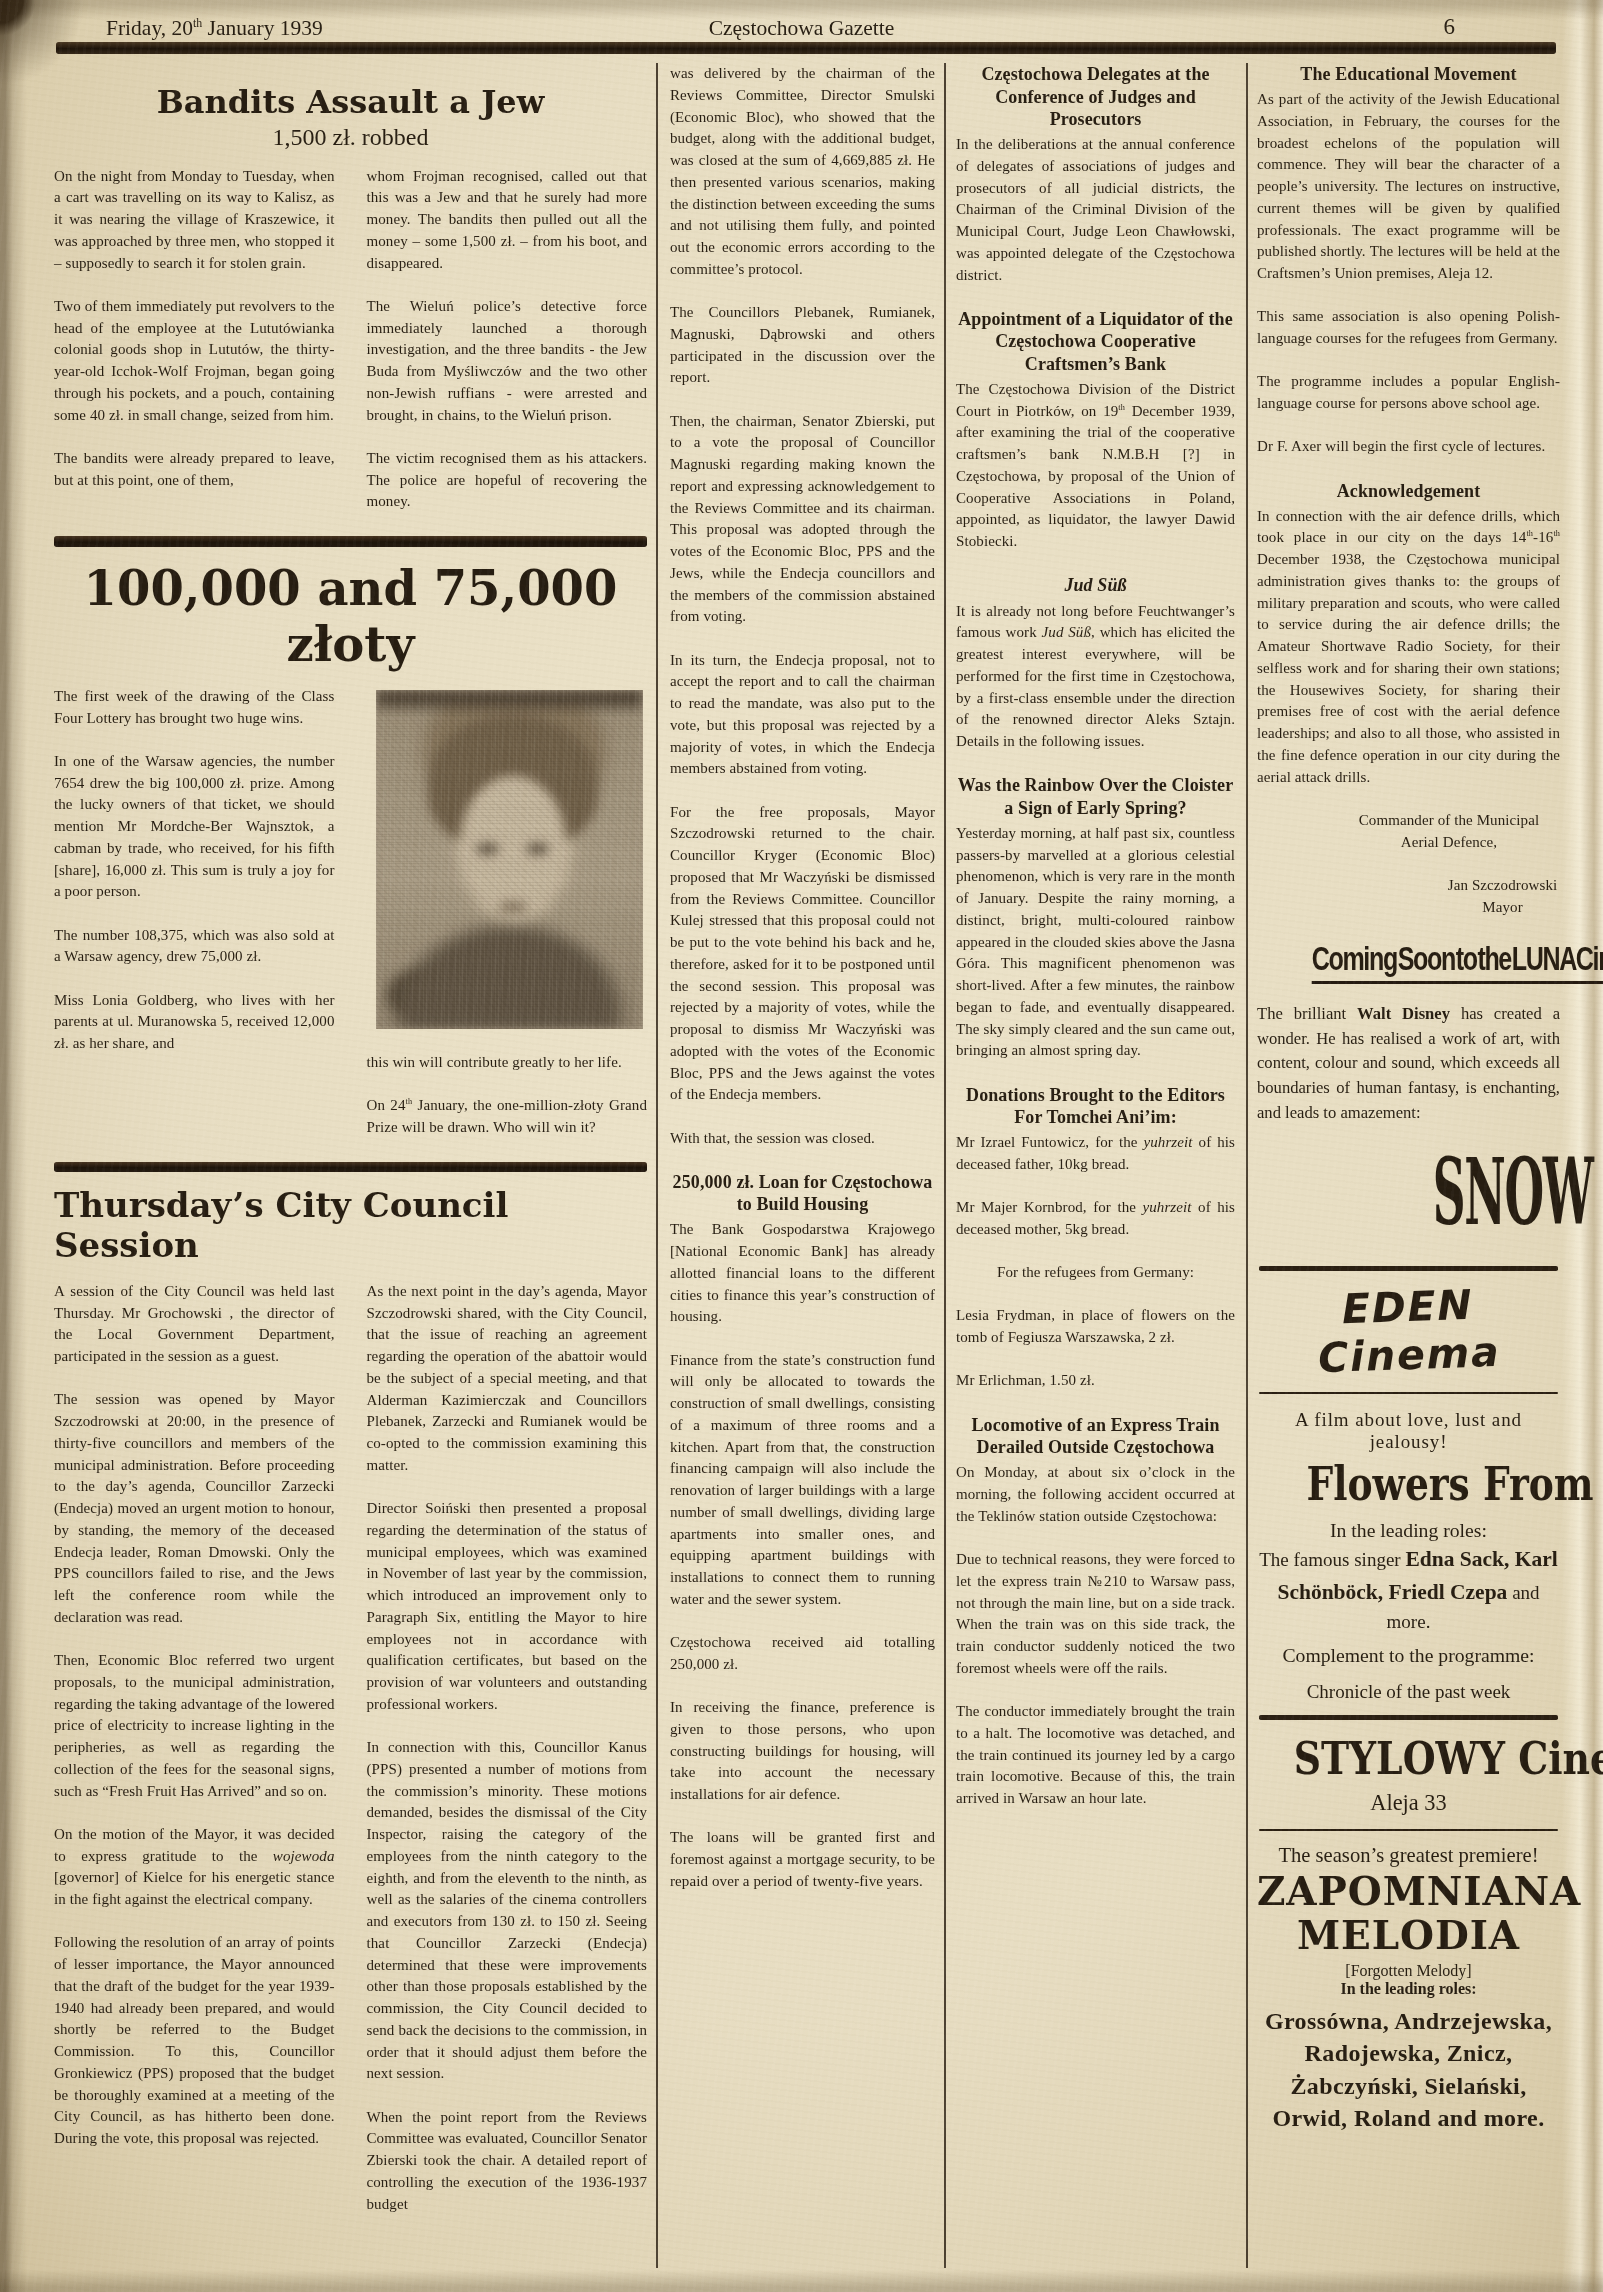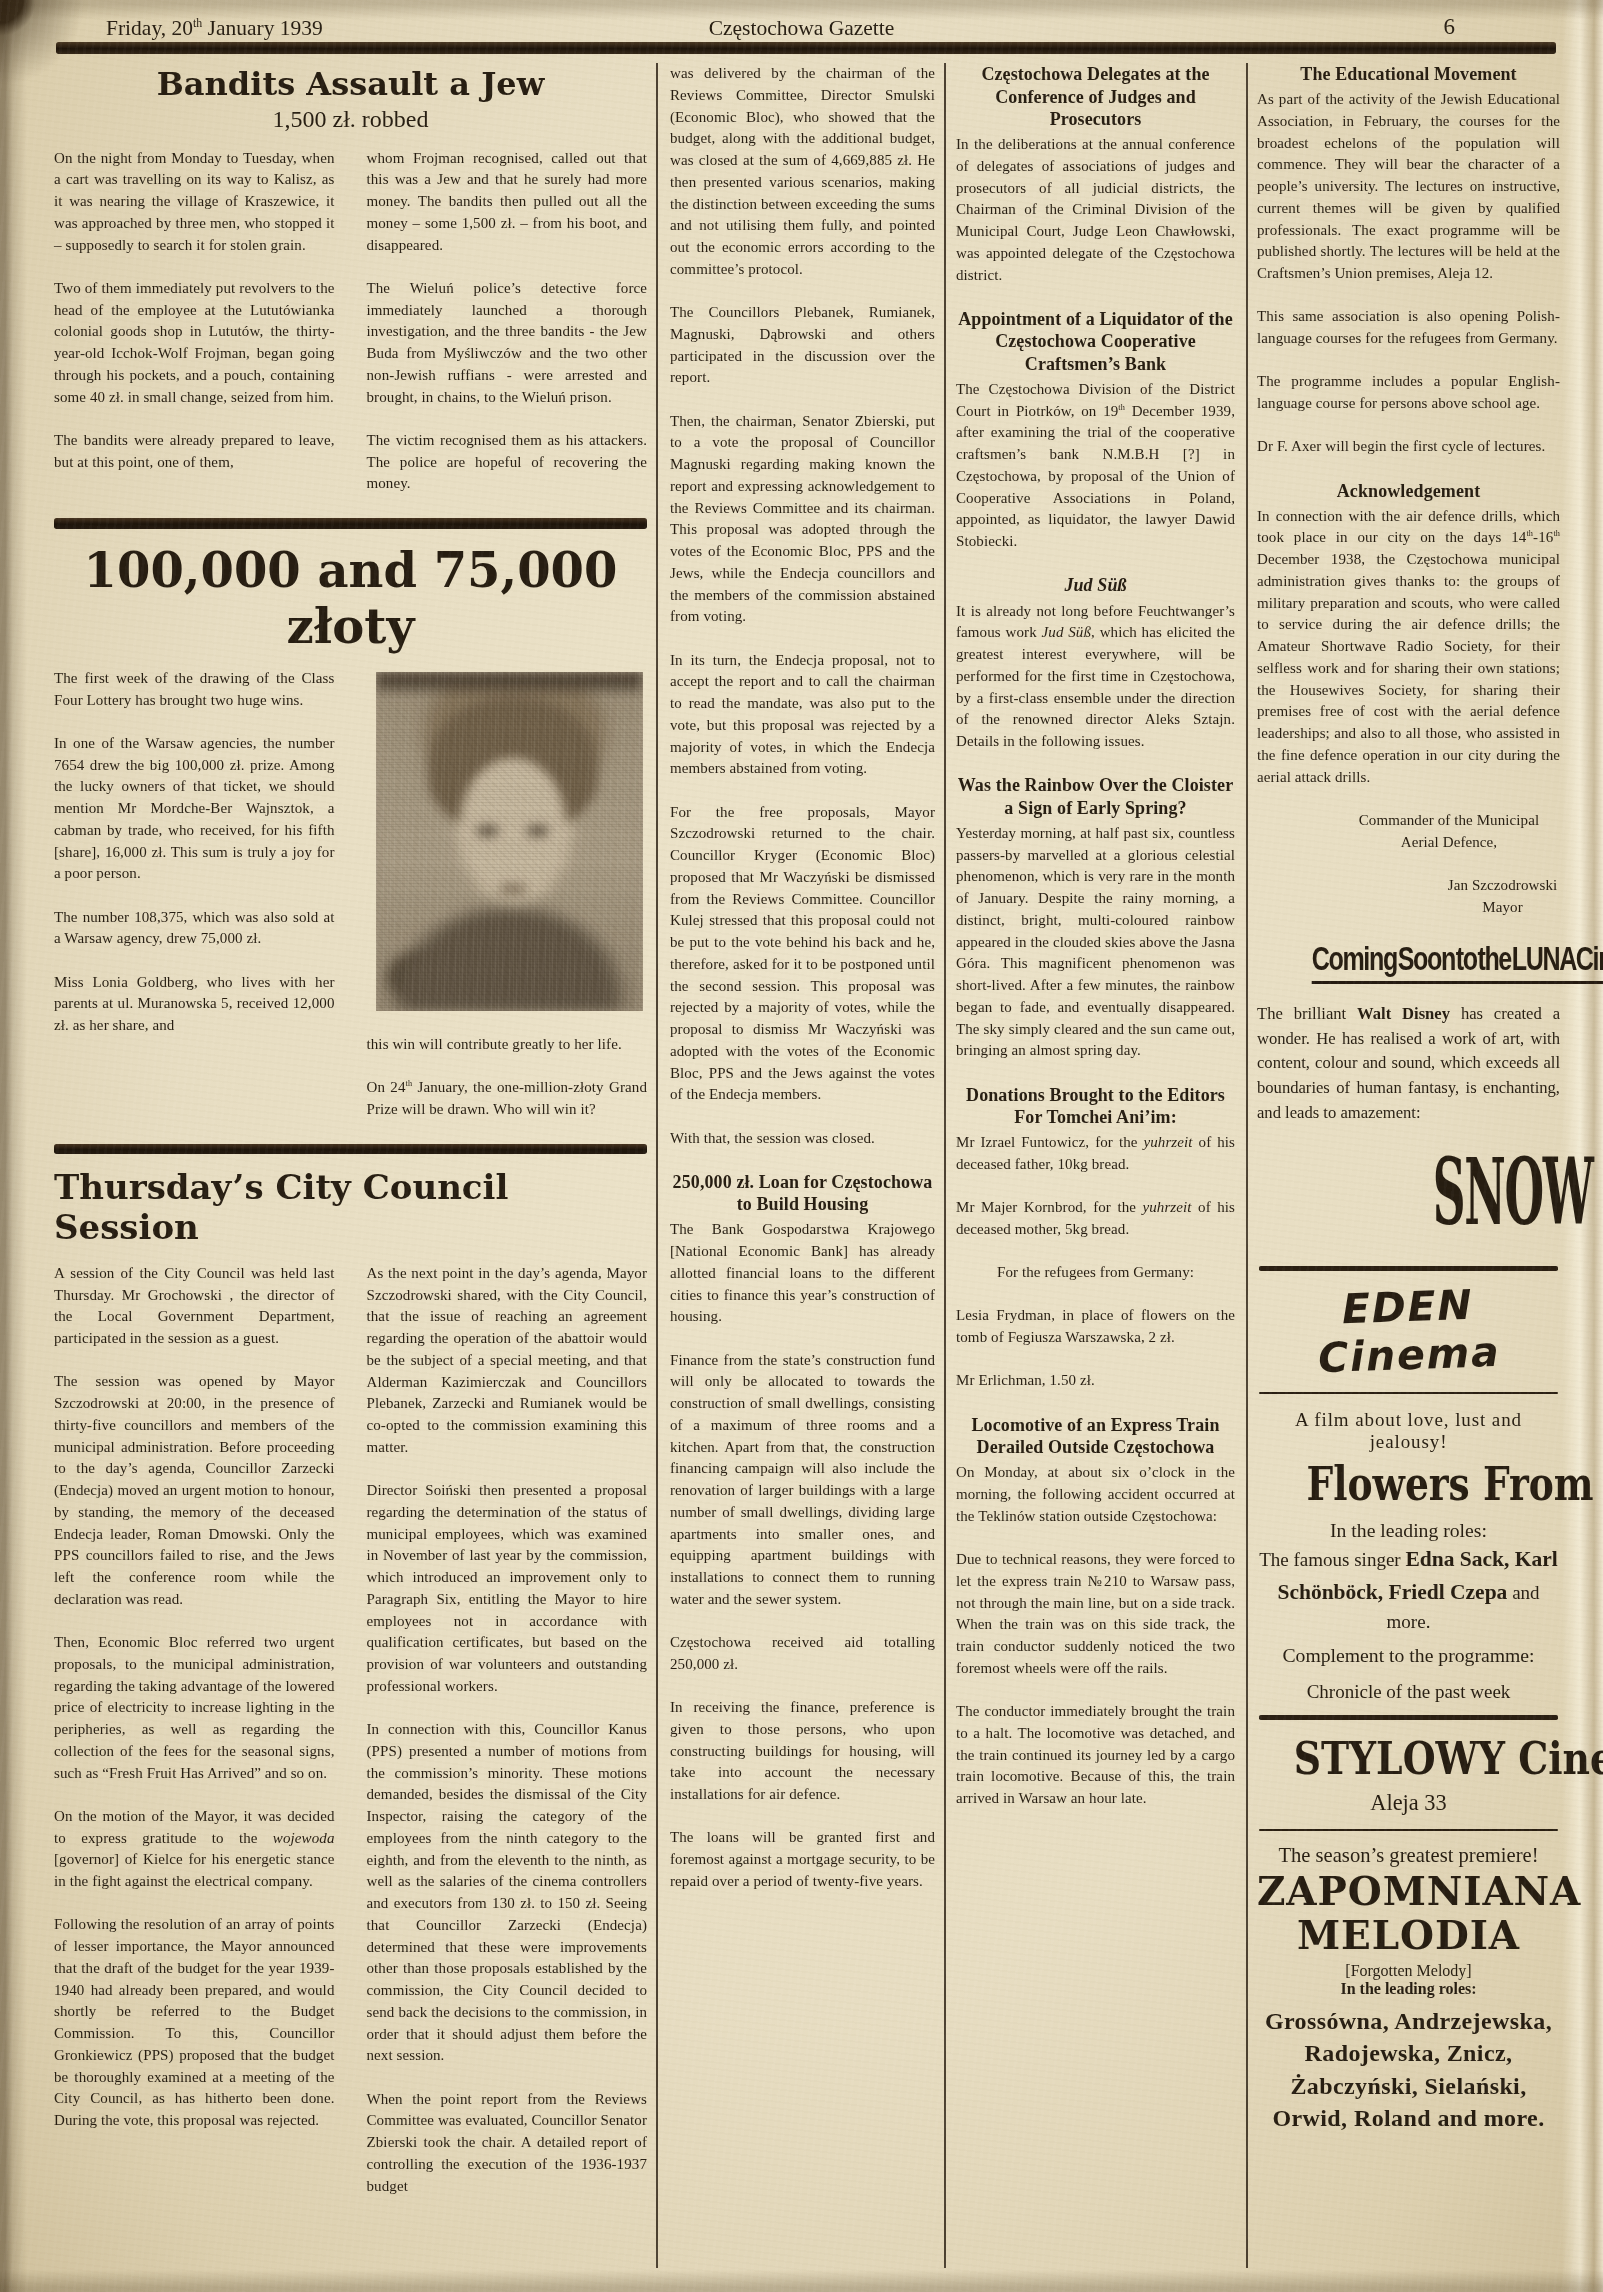--- a/index.html
+++ b/index.html
@@ -21,21 +21,21 @@
       repeating-linear-gradient(96deg, rgba(255,255,255,.05) 0 2.7px, rgba(0,0,0,0) 2.7px 8px);
   }
   sup{font-size:55%;vertical-align:super;line-height:0;}
   
   .hdr-date{position:absolute;left:106px;top:16px;font-size:21.5px;}
   .hdr-title{position:absolute;left:0;right:0;top:16px;text-align:center;font-size:21.5px;}
   .hdr-page{position:absolute;right:148px;top:14.3px;font-size:23px;}
   .top-rule{position:absolute;left:56px;right:47px;top:42px;height:11.6px;
     background:linear-gradient(180deg,#4a3823,#1d140a 55%,#342718);border-radius:2.7px;}
   
-  .colL{position:absolute;left:54px;top:63px;width:593px;}
+  .colL{position:absolute;left:54px;top:81px;width:593px;}
   .col3{position:absolute;left:670px;top:63px;width:265px;}
   .col4{position:absolute;left:956px;top:63px;width:279px;}
   .col5{position:absolute;left:1257px;top:63px;width:303px;}
   .vrule{position:absolute;top:63px;bottom:25px;width:1.8px;background:rgba(38,26,14,.8);}
   .vr1{left:656px;}.vr2{left:944px;}.vr3{left:1246px;}
   
   .blk{font-size:15px;line-height:1.45;letter-spacing:0.1px;margin:0 0 21.5px;}
   .blk.p{text-align:justify;}
   .blk.h3{font-weight:bold;text-align:center;font-size:18px;line-height:1.25;margin:0 0 3.6px;}
   .blk.c{text-align:center;}

